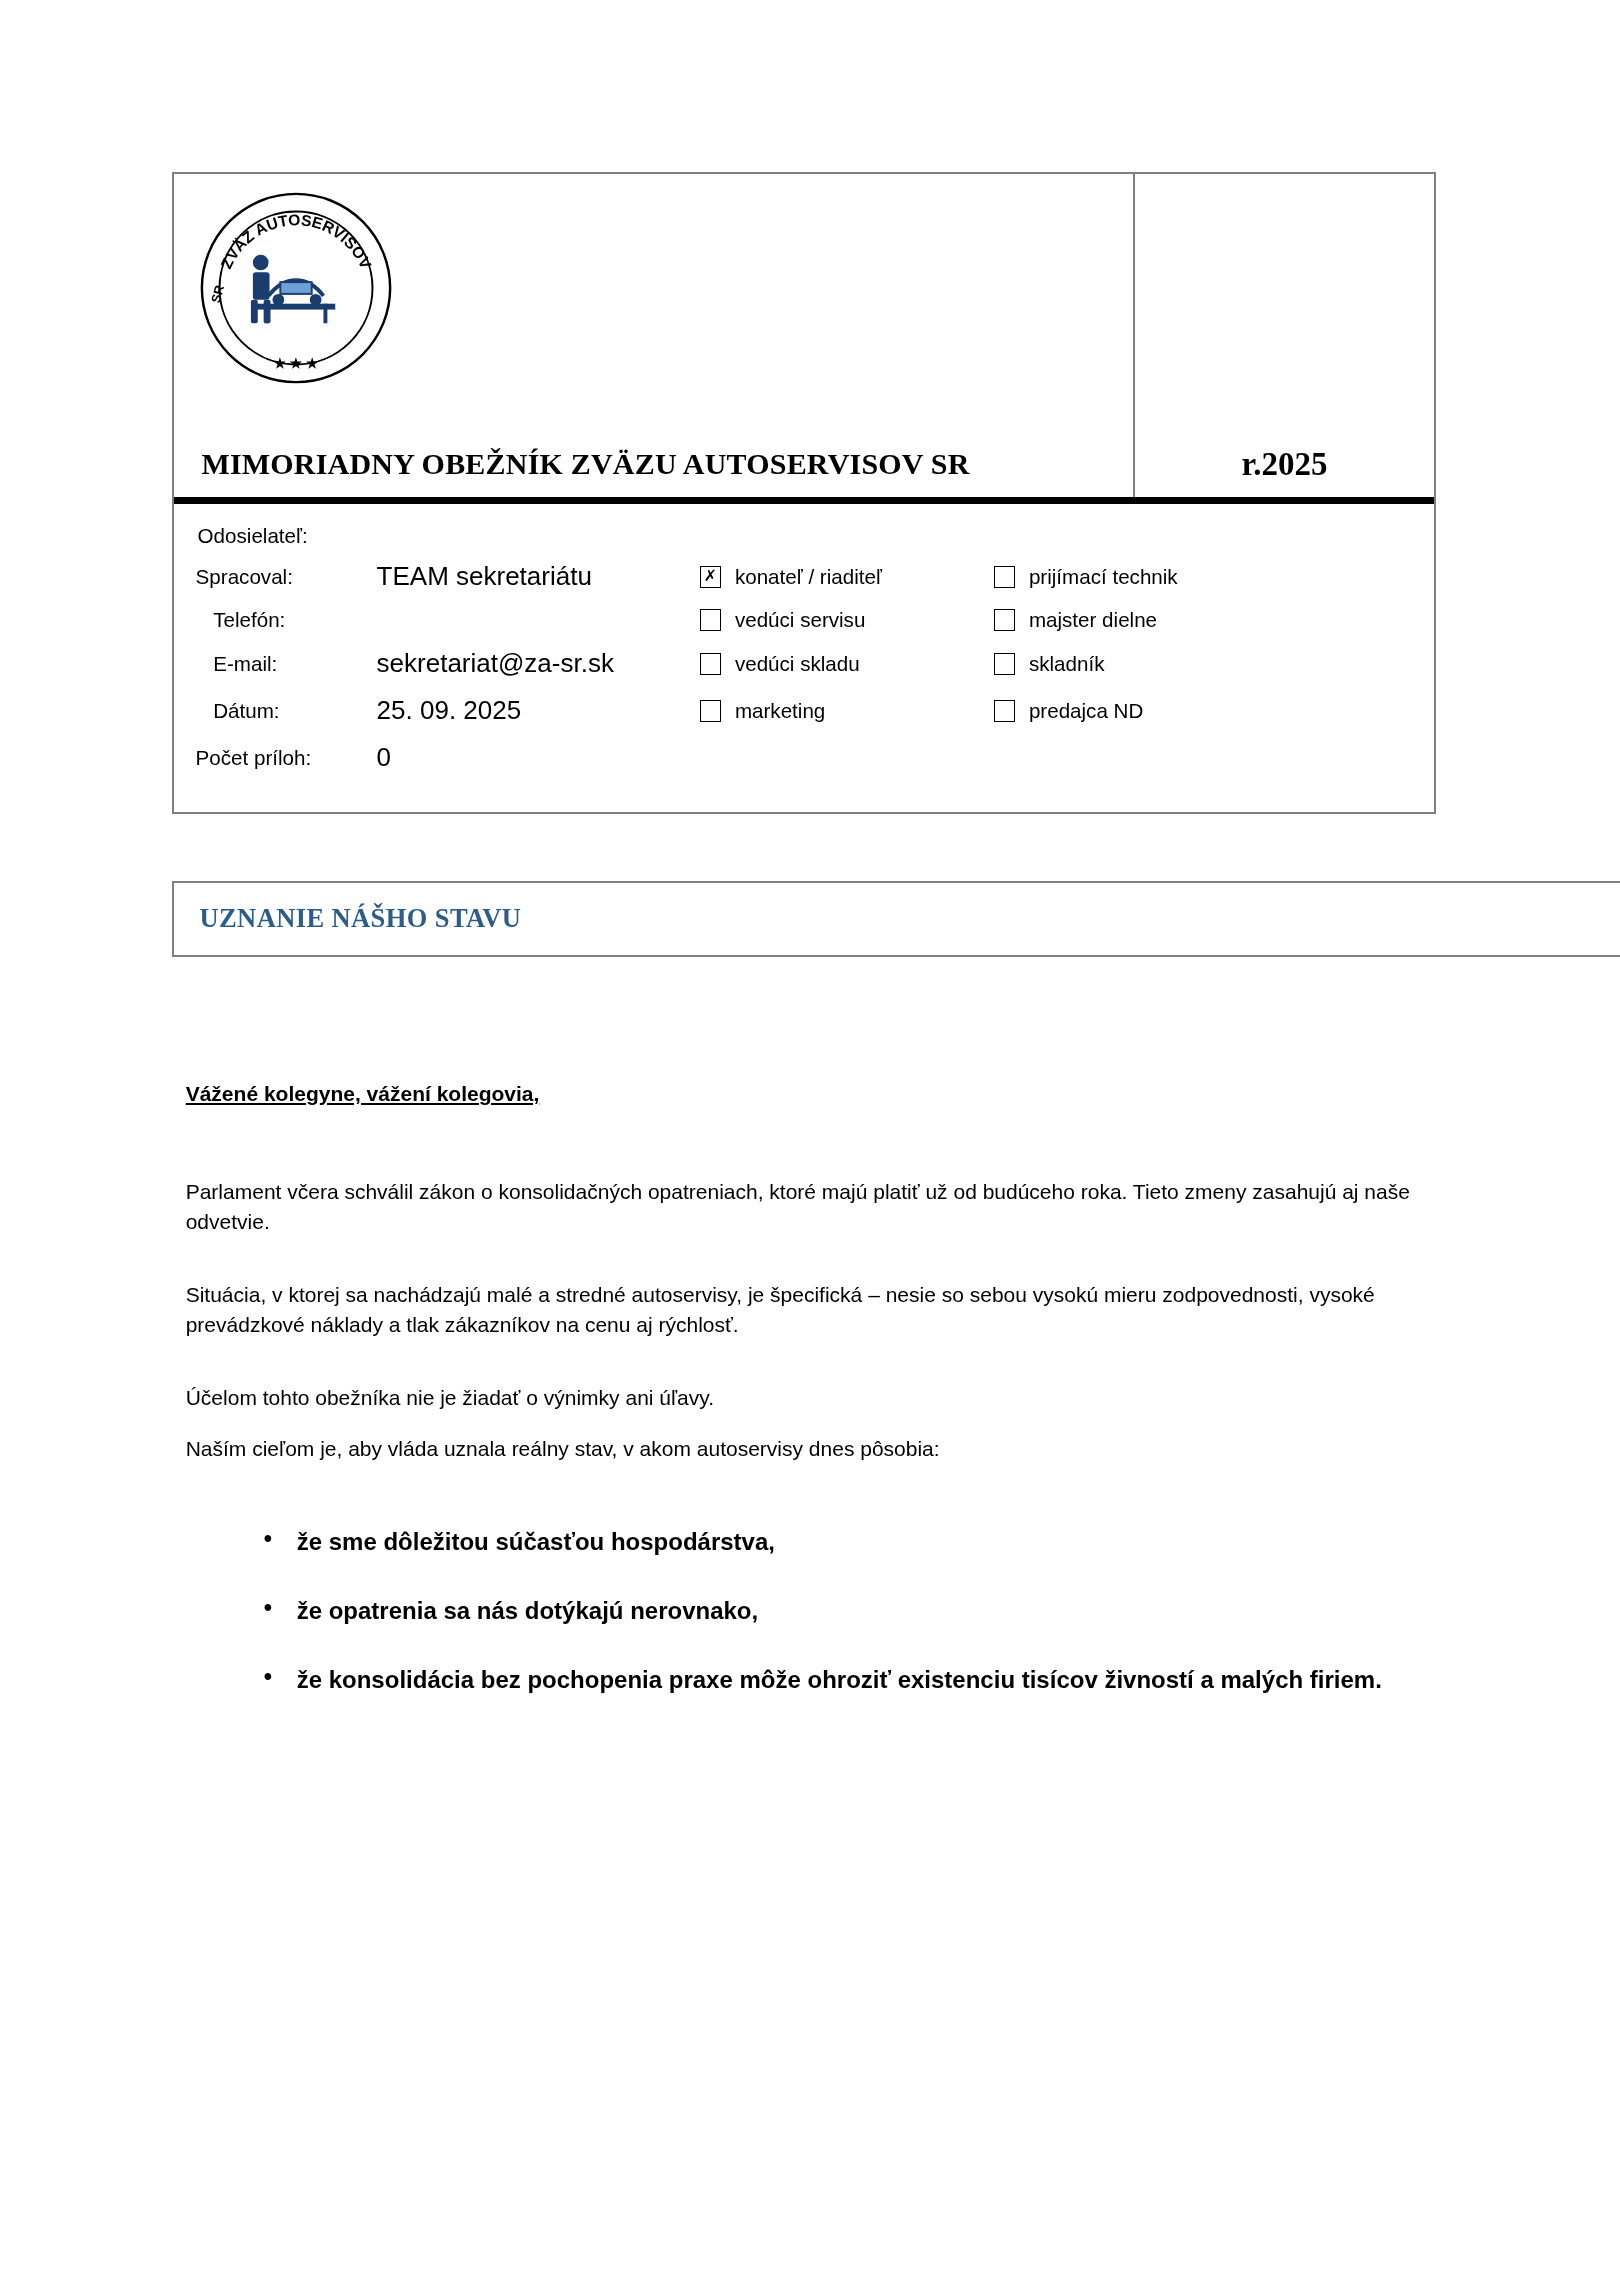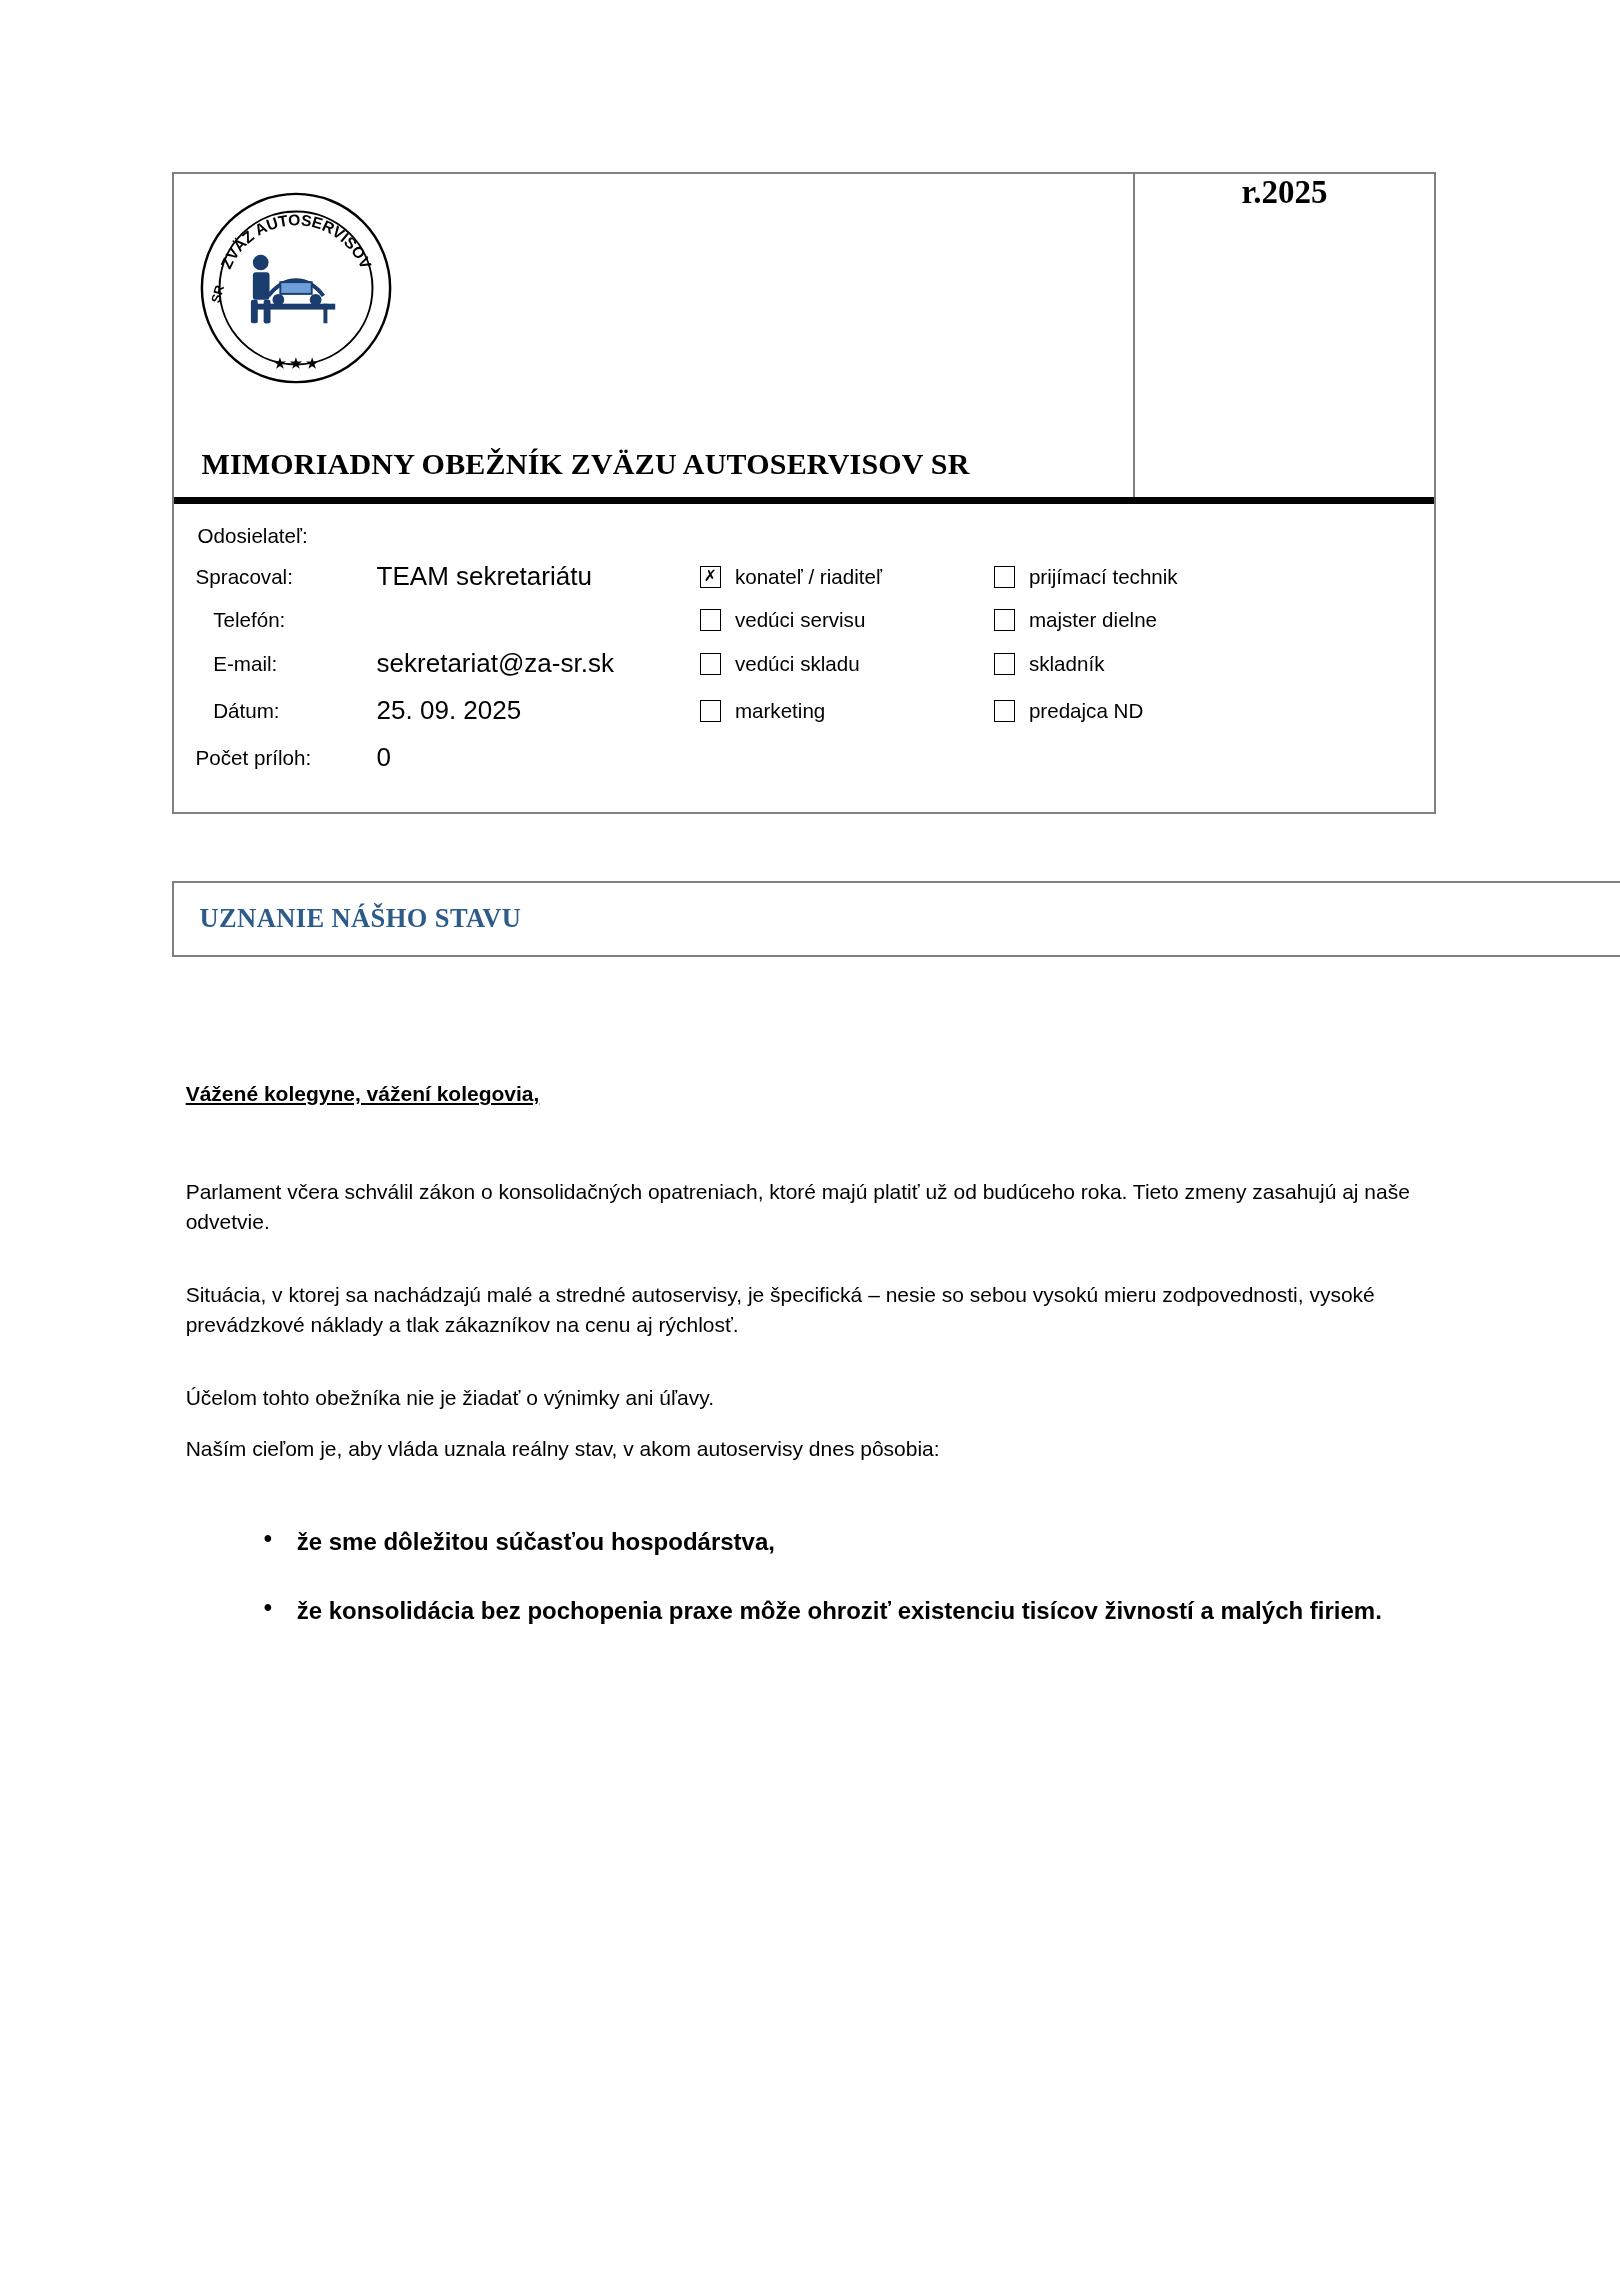--- a/index.html
+++ b/index.html
@@ -52,21 +52,21 @@
     font-family: "Liberation Serif", serif;
     font-weight: bold;
     font-size: 30px;
     letter-spacing: 0.2px;
     padding: 0 9.8px 15.7px 27.4px;
     white-space: nowrap;
   }
   .header-right {
     flex: 0 0 299px;
     display: flex;
-    align-items: flex-start;
+    align-items: flex-end;
     justify-content: center;
   }
   .year {
     font-family: "Liberation Serif", serif;
     font-weight: bold;
     font-size: 33px;
     padding-bottom: 13.7px;
   }
 
   .header-bottom {
@@ -291,18 +291,19 @@
     <p class="para">Parlament včera schválil zákon o konsolidačných opatreniach, ktoré majú platiť už od budúceho roka. Tieto zmeny zasahujú aj naše odvetvie.</p>
 
     <p class="para">Situácia, v ktorej sa nachádzajú malé a stredné autoservisy, je špecifická – nesie so sebou vysokú mieru zodpovednosti, vysoké prevádzkové náklady a tlak zákazníkov na cenu aj rýchlosť.</p>
 
     <p class="para bold tight">Účelom tohto obežníka nie je žiadať o výnimky ani úľavy.</p>
 
     <p class="para">Naším cieľom je, aby vláda uznala reálny stav, v akom autoservisy dnes pôsobia:</p>
 
     <ul class="bullets">
       <li>že sme dôležitou súčasťou hospodárstva,</li>
+      <li>že opatrenia sa nás dotýkajú nerovnako,</li>
       <li>že konsolidácia bez pochopenia praxe môže ohroziť existenciu tisícov živností a malých firiem.</li>
     </ul>
   </div>
 
 </div>
 
 
 </body></html>

